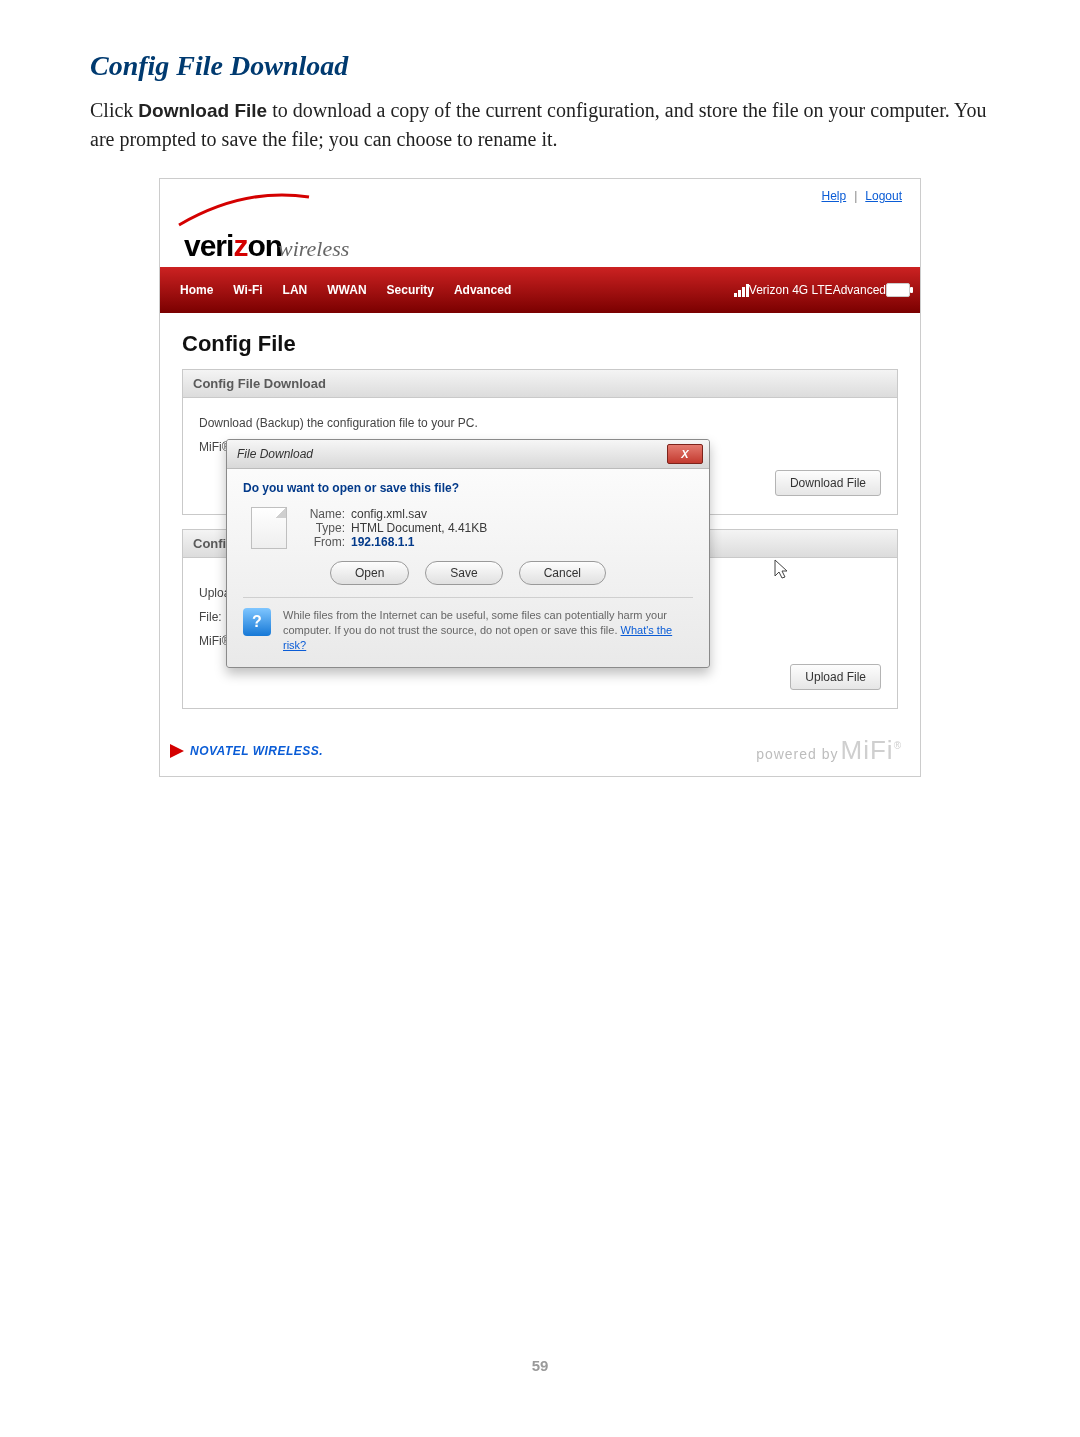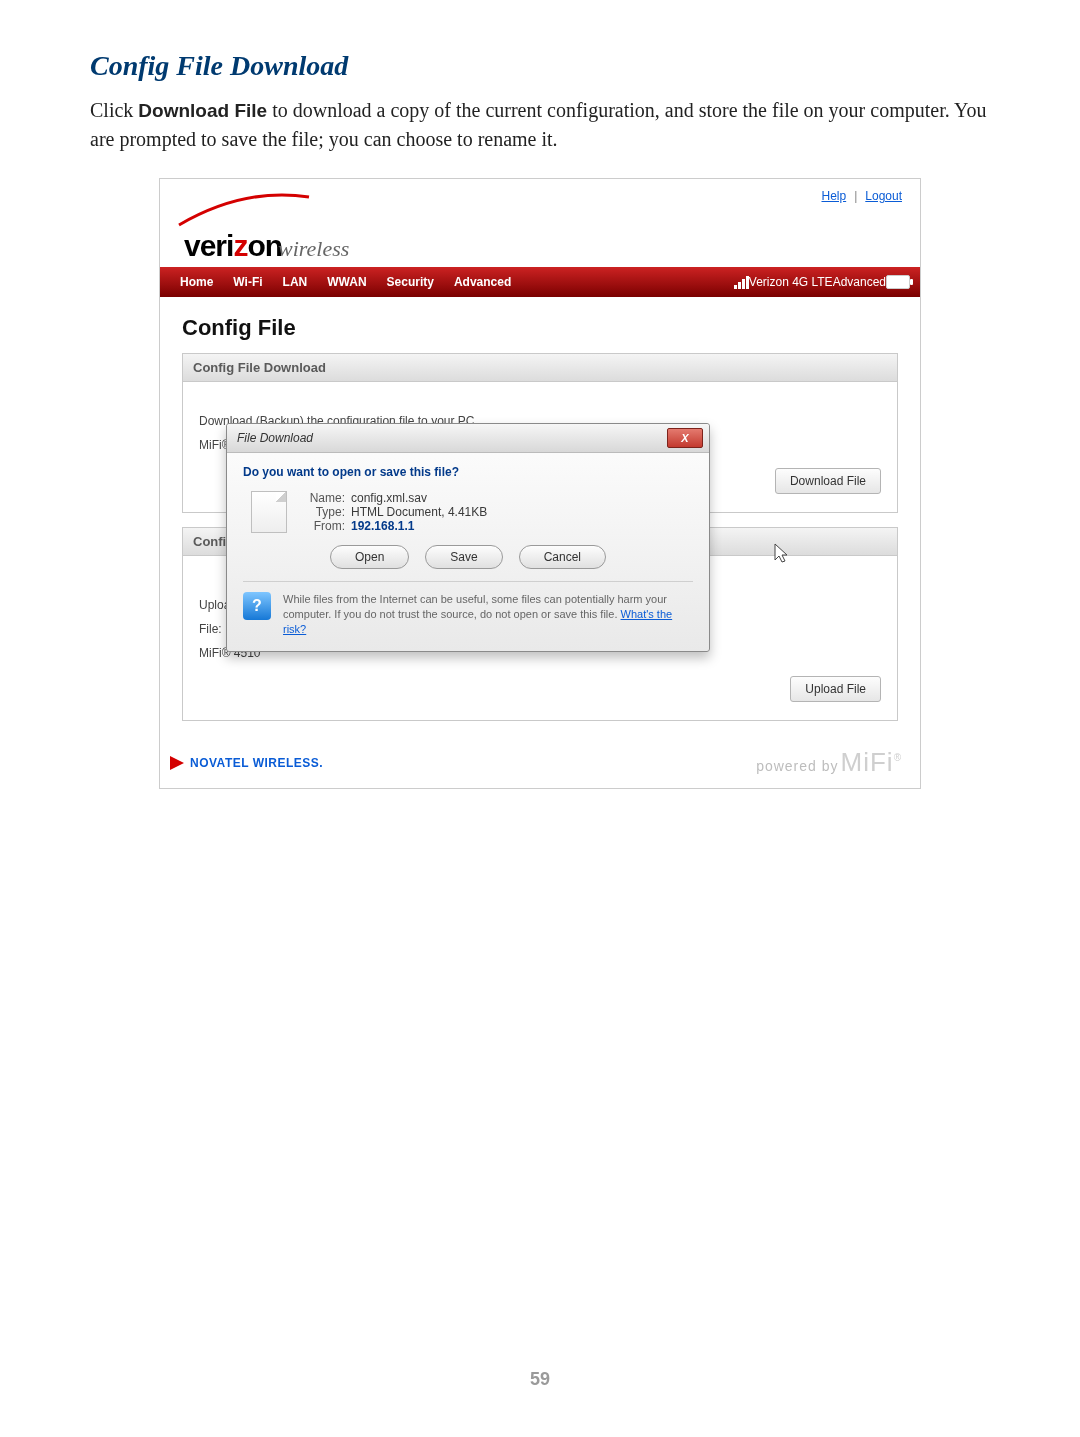--- a/index.html
+++ b/index.html
@@ -11,31 +11,31 @@
   .top-links{display:flex;justify-content:flex-end;gap:8px;padding:10px 18px 0 0;font-size:12px;}
   .top-links a{color:#0a5cd6;text-decoration:underline;}
   .top-links span.sep{color:#888;}
   .logo-row{padding:0 0 4px 24px;}
   .logo{display:flex;align-items:flex-end;gap:6px;}
   .logo .swoosh{width:120px;height:34px;position:relative;}
   .logo .swoosh svg{position:absolute;top:-10px;left:-10px;}
   .logo-text{font-family:Liberation Sans, sans-serif;font-size:30px;font-weight:bold;color:#000;letter-spacing:-1px;}
   .logo-text .z{color:#d40000;}
   .logo-sub{font-family:"Georgia",serif;font-style:italic;font-size:22px;color:#666;margin-left:-4px;}
-  .navbar{display:flex;align-items:center;background:linear-gradient(#c22,#7a0000);color:#fff;height:30px;padding:0 10px;font-family:Arial;font-weight:bold;font-size:12px;}
+  .navbar{display:flex;align-items:center;background:linear-gradient(#c22,#7a0000);color:#fff;height:30px;padding:8px 10px;font-family:Arial;font-weight:bold;font-size:12px;}
   .navbar .nav-item{padding:0 10px;cursor:pointer;}
   .navbar .status{margin-left:auto;display:flex;gap:0;font-weight:normal;}
   .navbar .bars{display:flex;align-items:flex-end;gap:1px;}
   .navbar .bars span{display:inline-block;width:3px;background:#fff;}
   .navbar .batt{width:22px;height:12px;background:#fff;border:1px solid #ccc;border-radius:2px;position:relative;}
   .navbar .batt::after{content:"";position:absolute;right:-4px;top:3px;width:3px;height:6px;background:#fff;border-radius:1px;}
   .router-body{padding:10px 22px 20px 22px;position:relative;}
   h2.page-title{font-family:Arial;font-size:22px;font-weight:bold;margin:8px 0 12px 0;color:#111;}
   .section-hdr{background:linear-gradient(#f4f4f4,#dcdcdc);border:1px solid #c9c9c9;color:#5a5a5a;font-weight:bold;font-size:13px;padding:6px 10px;margin:0 0 -1px 0;}
-  .section-box{border:1px solid #c9c9c9;padding:32px 16px 18px 16px;font-size:12px;color:#444;}
+  .section-box{border:1px solid #c9c9c9;padding:18px 16px 18px 16px;font-size:12px;color:#444;}
   .row{display:flex;align-items:center;margin-top:10px;}
   .row .label{width:310px;}
   .dots{letter-spacing:1px;font-size:14px;line-height:10px;}
   .btn{display:inline-block;background:linear-gradient(#fdfdfd,#e6e6e6);border:1px solid #b4b4b4;border-radius:3px;padding:5px 14px;font-size:12px;color:#333;cursor:pointer;}
   .btn-slot{width:130px;text-align:right;}
   .upload-section .row .label{color:#444;}
   .cursor{position:absolute;right:106px;top:160px;width:18px;height:22px;}
   .cursor svg{display:block;}
   
   .dialog{position:absolute;left:66px;top:126px;width:482px;background:linear-gradient(#fefefe,#e9e9e9);border:1px solid #8a8a8a;border-radius:3px;box-shadow:0 6px 12px rgba(0,0,0,.25);font-family:"Segoe UI",Arial;font-size:12px;}
@@ -52,24 +52,24 @@
   .meta .v-strong{font-weight:bold;color:#033a8a;}
   .dlg-btns{display:flex;gap:16px;justify-content:center;margin:6px 0 12px 0;}
   .dlg-btn{background:linear-gradient(#fdfdfd,#e0e0e0);border:1px solid #9a9a9a;border-radius:12px;padding:4px 24px;font-size:12px;color:#333;cursor:pointer;}
   .dlg-warn{display:flex;gap:12px;border-top:1px solid #cfcfcf;padding-top:10px;color:#666;font-size:11px;line-height:1.35;}
   .shield{width:28px;height:28px;border-radius:4px;background:linear-gradient(#7fc6ff,#1678d6);display:flex;align-items:center;justify-content:center;color:#fff;font-weight:bold;font-size:16px;flex-shrink:0;}
   .dlg-warn a{color:#0a5cd6;text-decoration:underline;}
   
   .router-footer{display:flex;align-items:center;justify-content:space-between;padding:6px 18px 10px 10px;}
   .nw{display:flex;align-items:center;gap:6px;}
   .arrow-r{width:0;height:0;border-top:7px solid transparent;border-bottom:7px solid transparent;border-left:14px solid #d40000;}
-  .nw-text{font-family:Arial;font-weight:bold;color:#0a5cd6;font-size:12px;letter-spacing:.5px;}
+  .nw-text{font-family:Arial;font-weight:bold;font-style:italic;color:#0a5cd6;font-size:12px;letter-spacing:.5px;}
   .mifi-logo{font-family:"Arial Narrow",Arial;font-size:26px;color:#cfcfcf;letter-spacing:1px;}
   .mifi-logo .sm{font-size:14px;color:#bdbdbd;margin-right:2px;}
-  .page-num{text-align:center;color:#9a9a9a;font-family:Arial;font-weight:bold;font-size:18px;margin-top:580px;}
+  .page-num{text-align:center;color:#9a9a9a;font-family:Arial;font-weight:bold;font-size:15px;margin-top:580px;}
 </style>
 </head>
 <body>
 
 <div class="page">
   <h1 class="doc-title">Config File Download</h1>
   <p class="doc-body">
     <span>Click </span><span class="bold">Download File</span><span> to download a copy of the current configuration, and store the file on your computer. You are prompted to save the file; you can choose to rename it.</span>
   </p>
 

